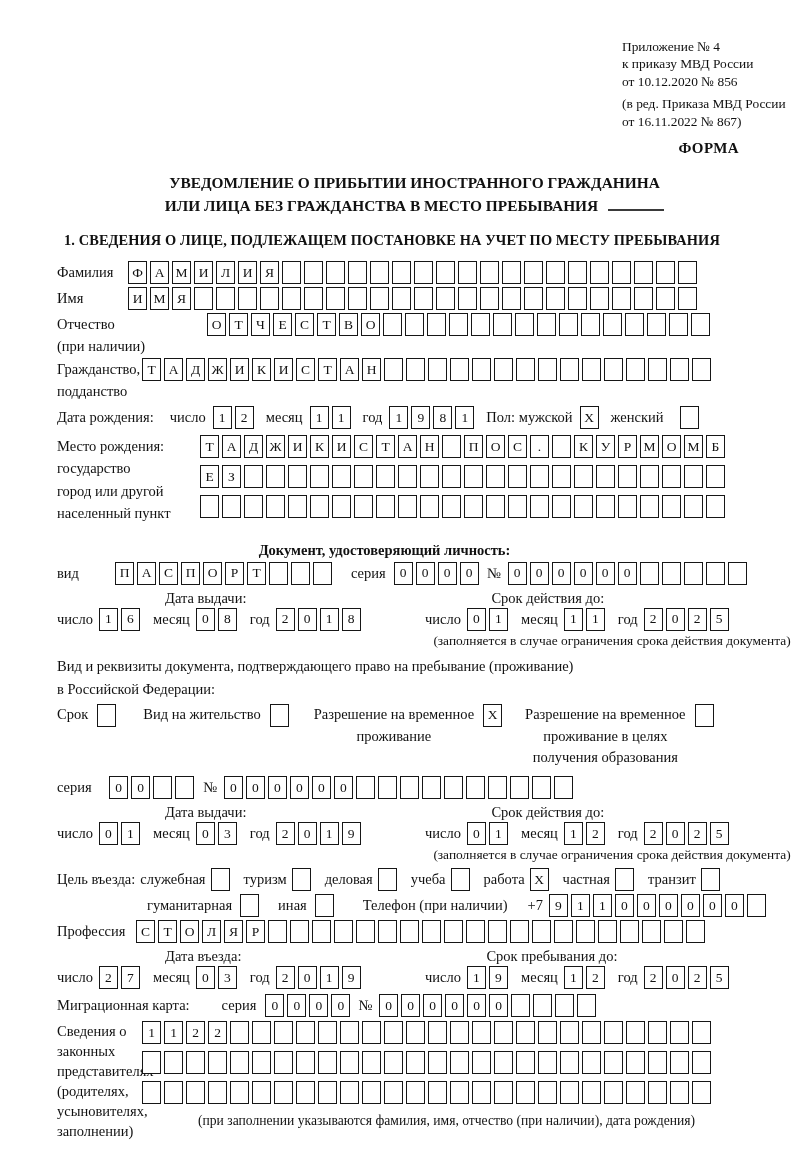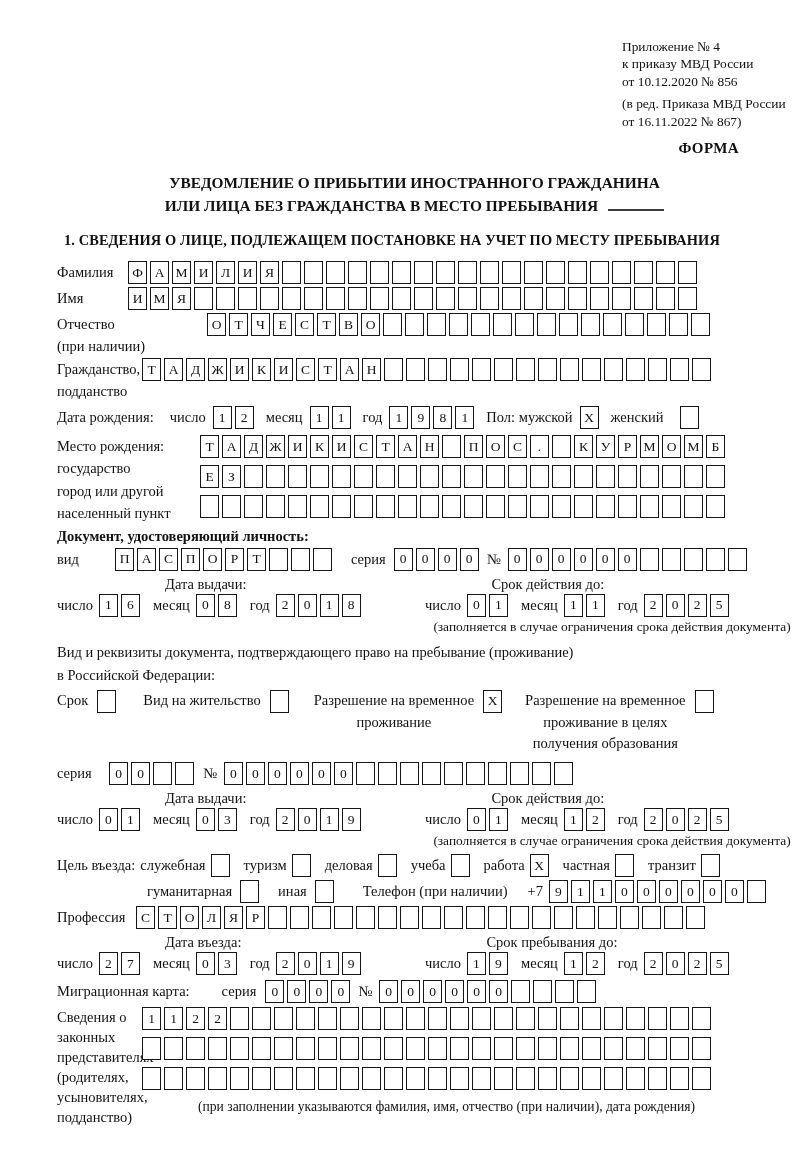--- a/index.html
+++ b/index.html
@@ -33,21 +33,21 @@
   .subline{margin-top:1px;line-height:1.3;}
   
   .bd .lbl{margin-right:7px;}
   .bd .grp{margin-left:9px;}
   
   .twocol{display:flex;align-items:flex-start;margin-top:6px;}
   .labcol{flex:none;line-height:1.55;}
   .labcol.tight{line-height:1.38;}
   .rowcol .frow:first-child{margin-top:0;}
   .rowcol .frow{margin-top:7px;}
-  .center-b{text-align:left;font-weight:bold;margin-top:3px;margin-right:60px;}
+  .center-b{text-align:center;font-weight:bold;margin-top:17px;margin-right:60px;}
   
   .dhead{display:flex;margin-top:5px;}
   .dhead .h1{margin-left:108px;}
   .dhead .h2{margin-left:245px;}
   .drow{display:flex;align-items:center;margin-top:1px;}
   .dg{display:flex;align-items:center;}
   .dg .lbl{margin-right:6px;}
   .dg .gx{margin-left:10px;}
   .dg-left{width:368px;}
   .note-r{margin-left:340px;width:430px;text-align:center;font-size:13.4px;margin-top:2px;}
@@ -696,21 +696,21 @@
       </span>
   </div>
 
   <div class="twocol" style="margin-top:4px;">
     <div class="labcol tight w3">
       <div>Сведения о</div>
       <div>законных</div>
       <div>представителях</div>
       <div>(родителях,</div>
       <div>усыновителях,</div>
-      <div>подданство)</div>
+      <div>заполнении)</div>
     </div>
     <div class="rowcol">
       <div class="frow">
           <span class="boxes">
             <span class="cell">1</span>
             <span class="cell">1</span>
             <span class="cell">2</span>
             <span class="cell">2</span>
             <span class="cell"></span>
             <span class="cell"></span>

